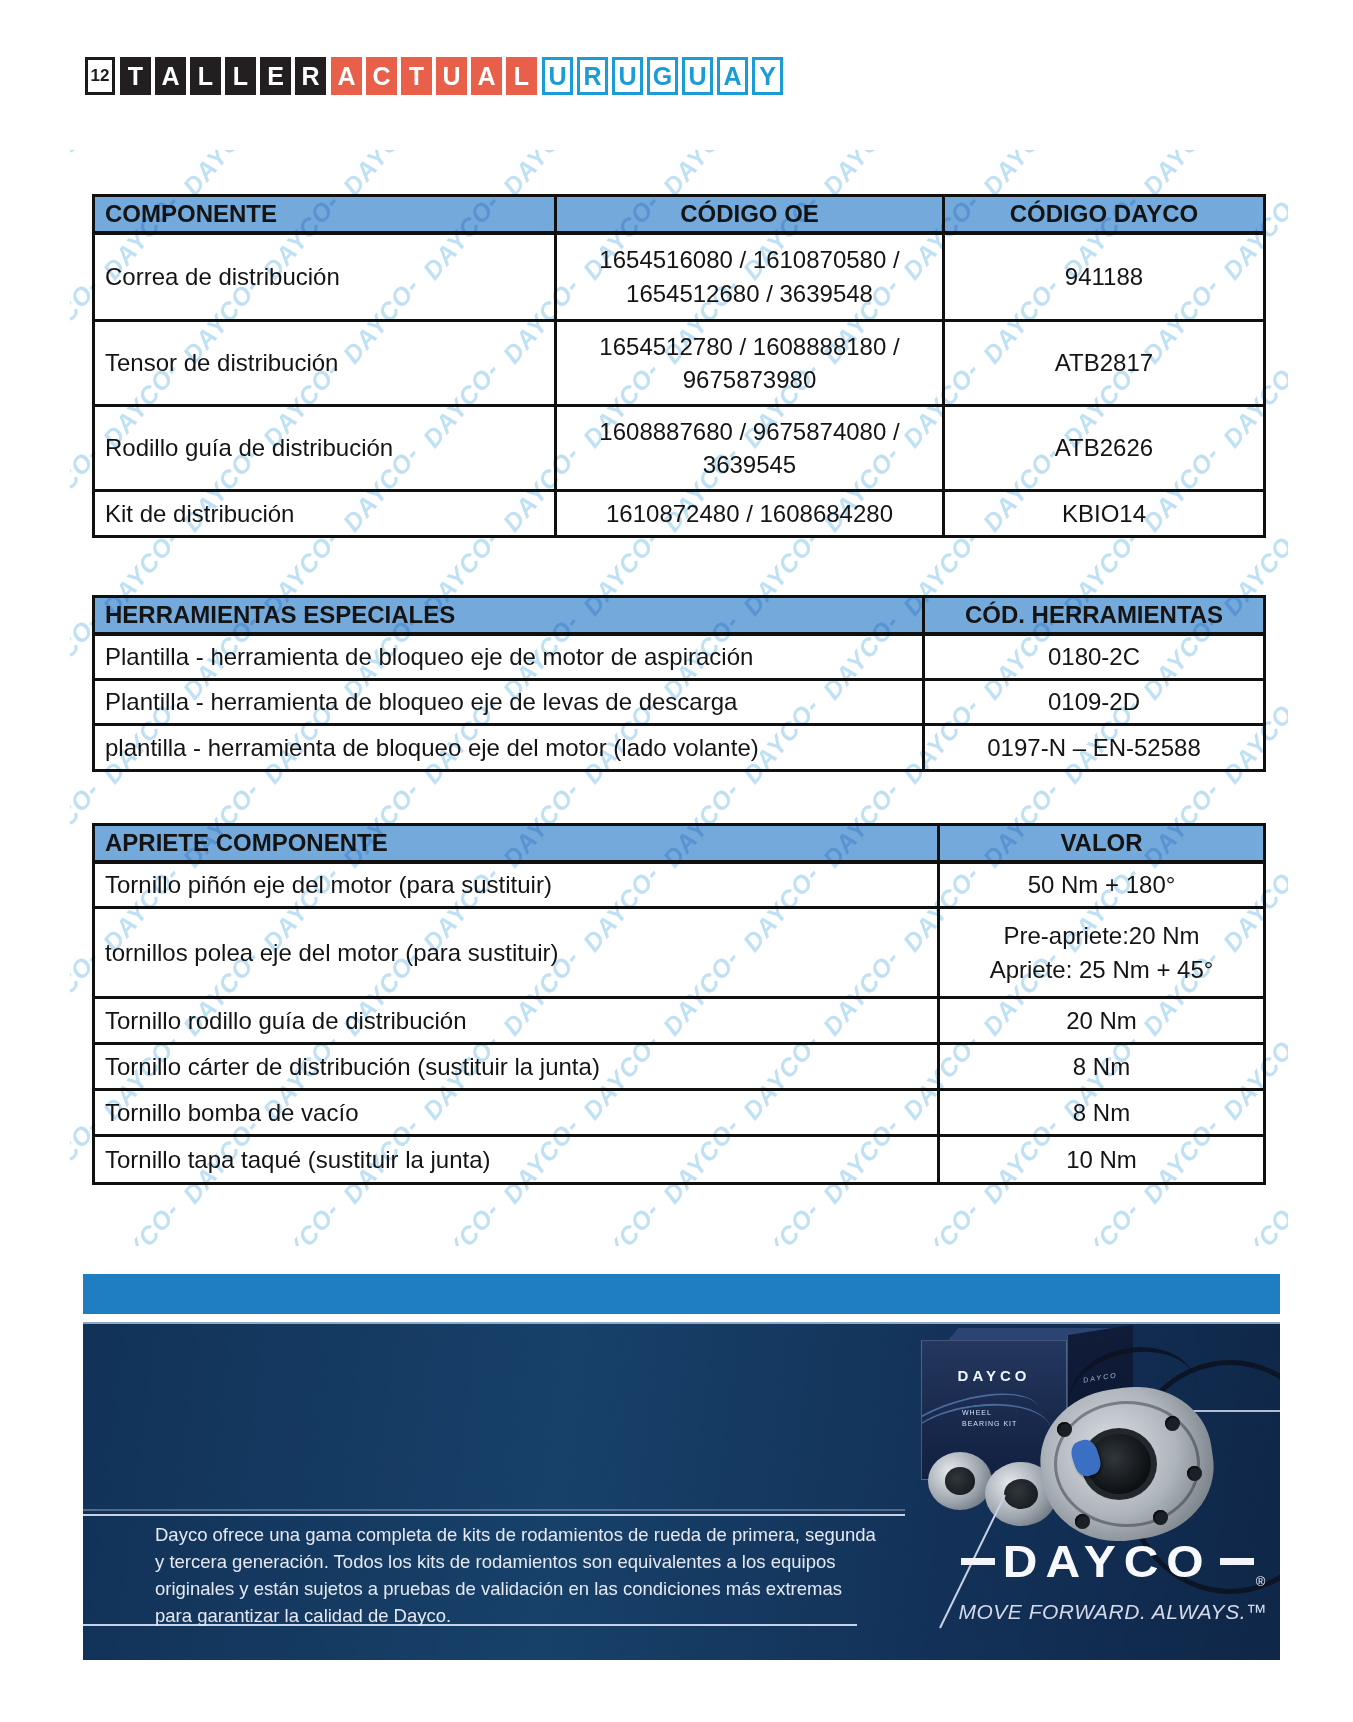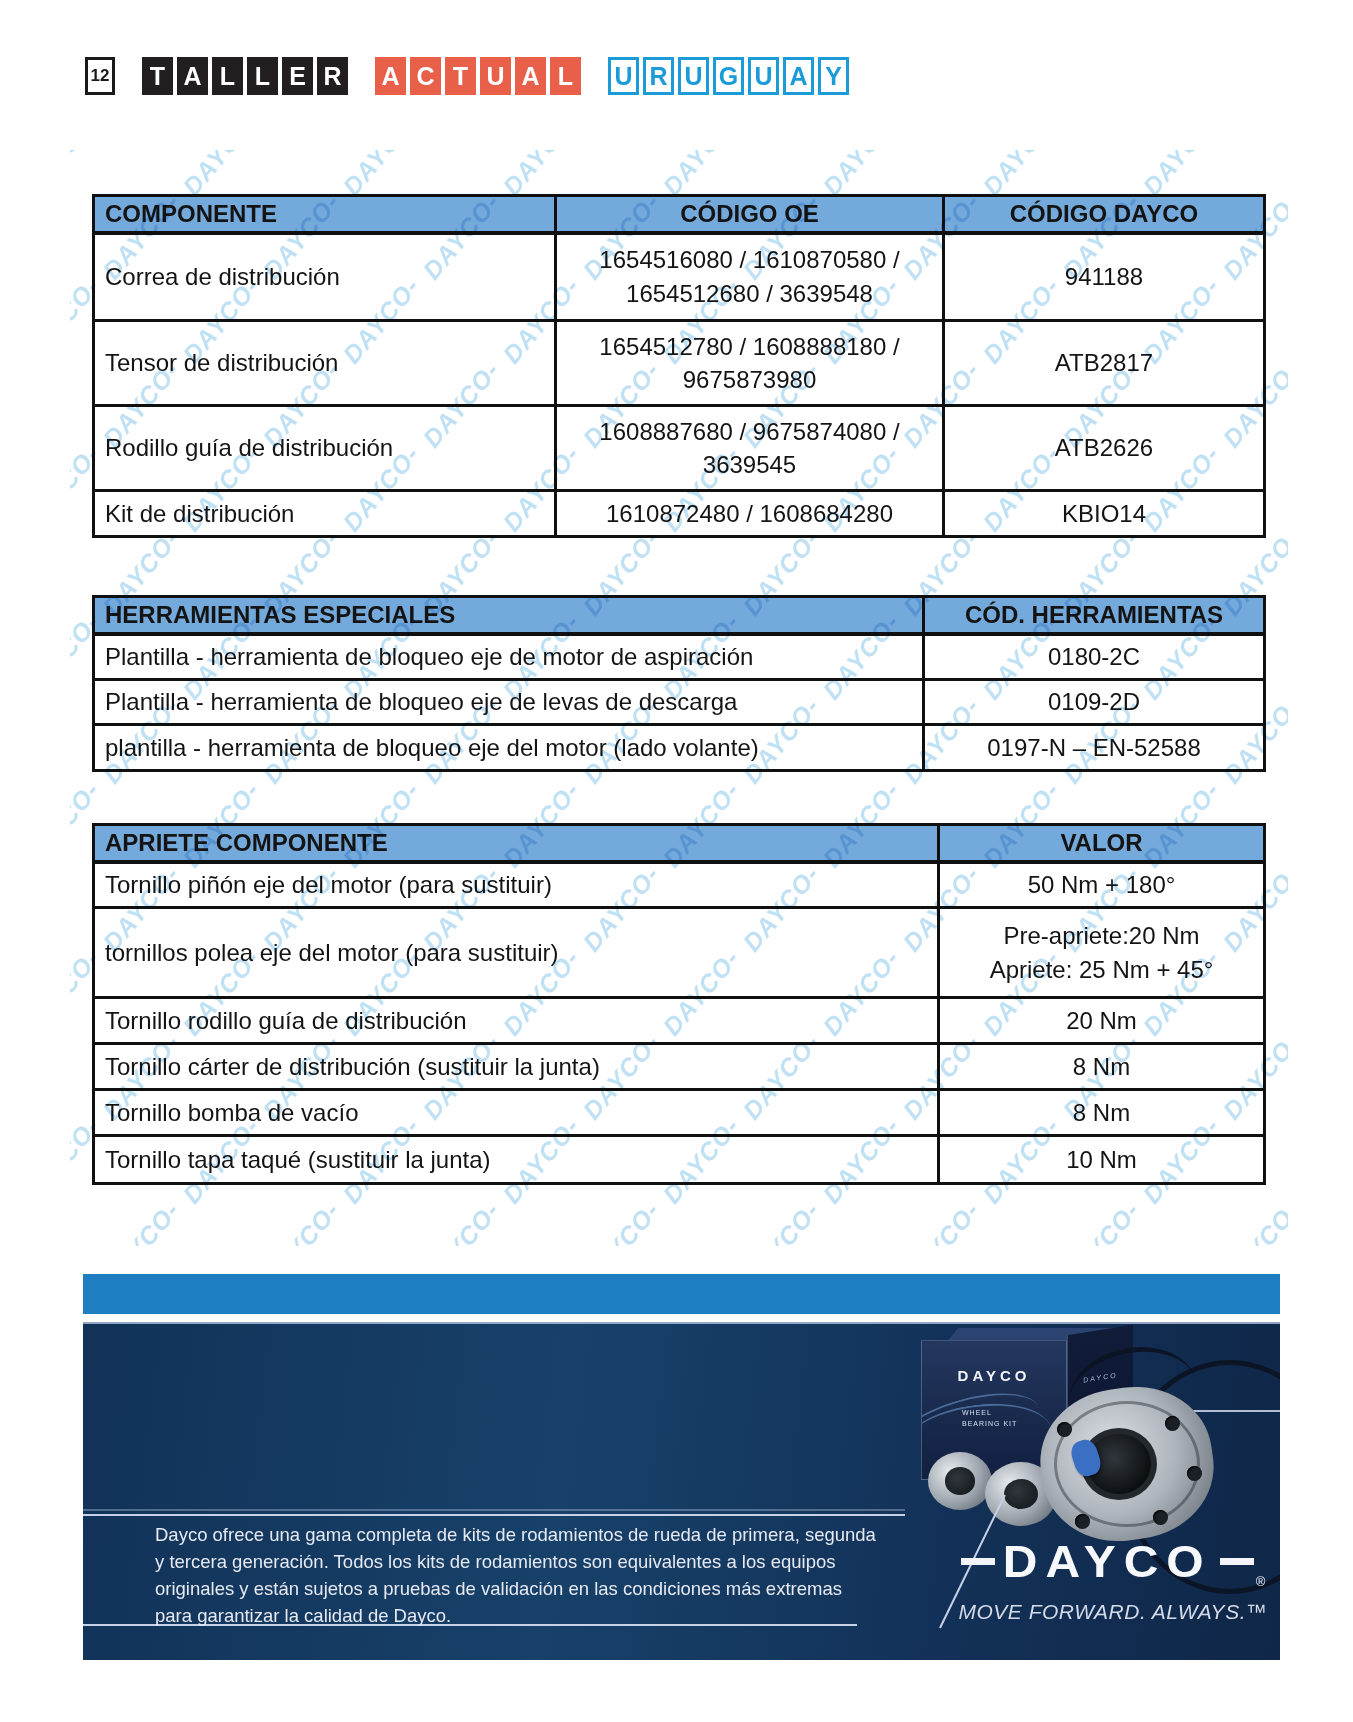--- a/index.html
+++ b/index.html
@@ -6,21 +6,21 @@
   body {
     width: 1353px; height: 1722px; background: #ffffff;
     font-family: "Liberation Sans", sans-serif; position: relative;
     overflow: hidden;
   }
   .page { position: absolute; inset: 0; }
 
   
   .header-row {
     position: absolute; top: 57px; left: 85px; width: 1196px; height: 38px;
-    display: flex; align-items: center; gap: 27px;
+    display: flex; align-items: center; gap: 5px;
   }
   .page-num {
     width: 30px; height: 38px; background: #fff; border: 3px solid #1a1a1a;
     display: flex; align-items: center; justify-content: center;
     font-size: 17px; font-weight: bold; color: #1a1a1a; flex: 0 0 auto;
   }
   .letters { display: flex; gap: 4px; flex: 0 0 auto; }
   .lb {
     width: 31px; height: 38px; display: flex; align-items: center; justify-content: center;
     font-weight: bold; font-size: 25px;

